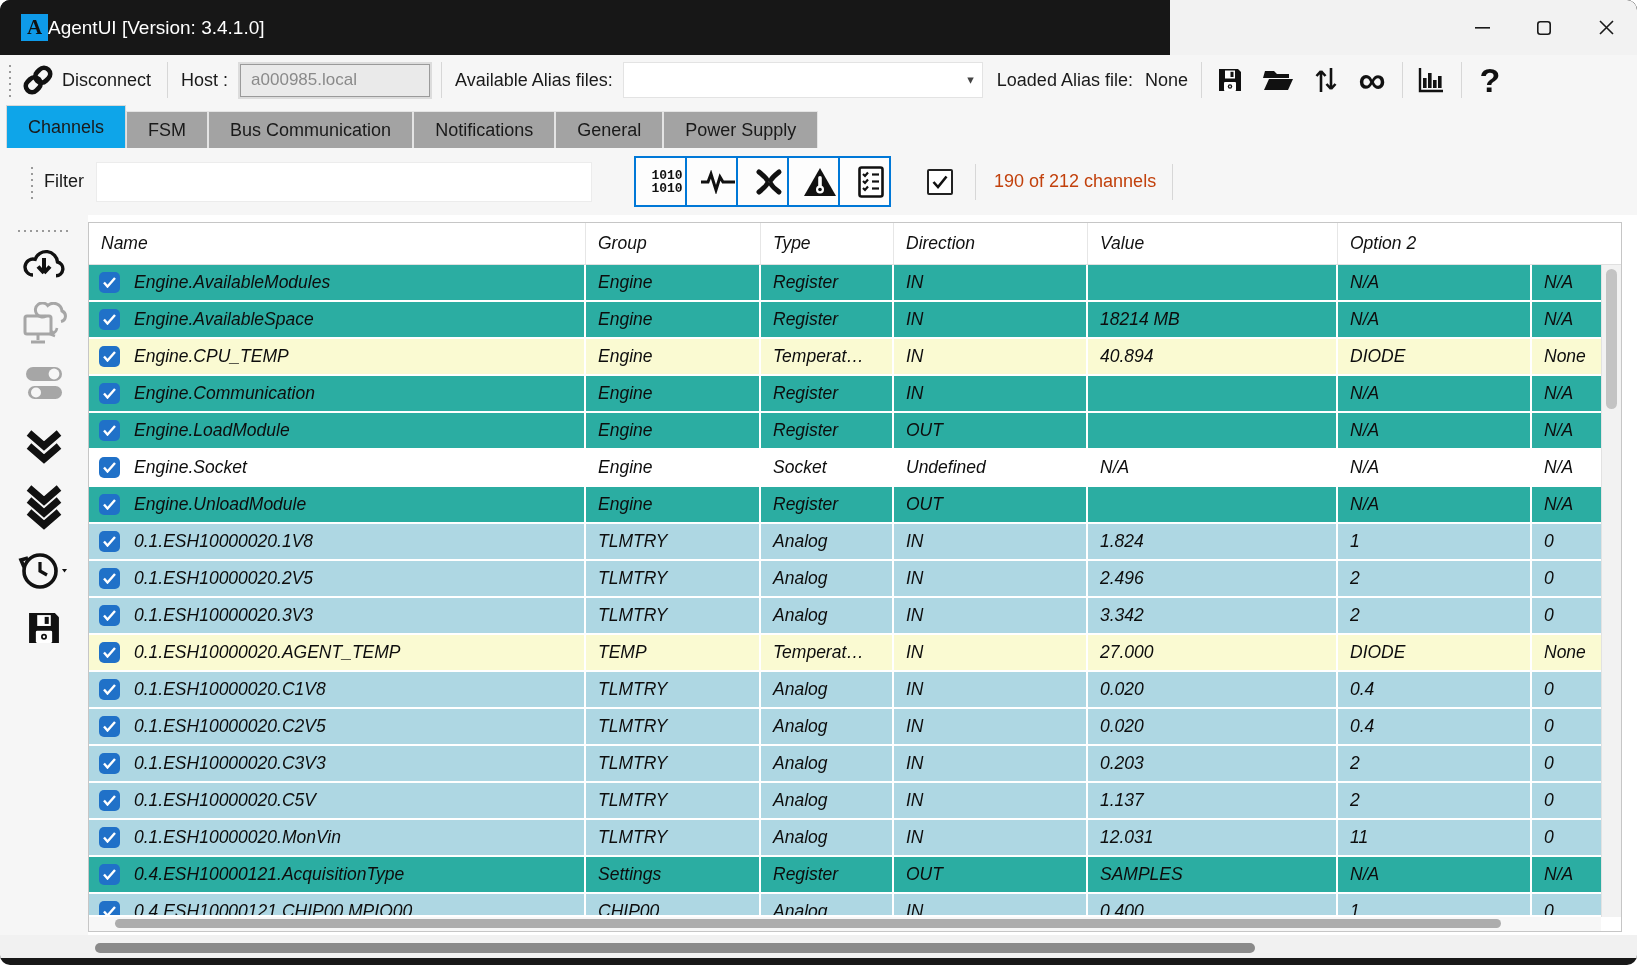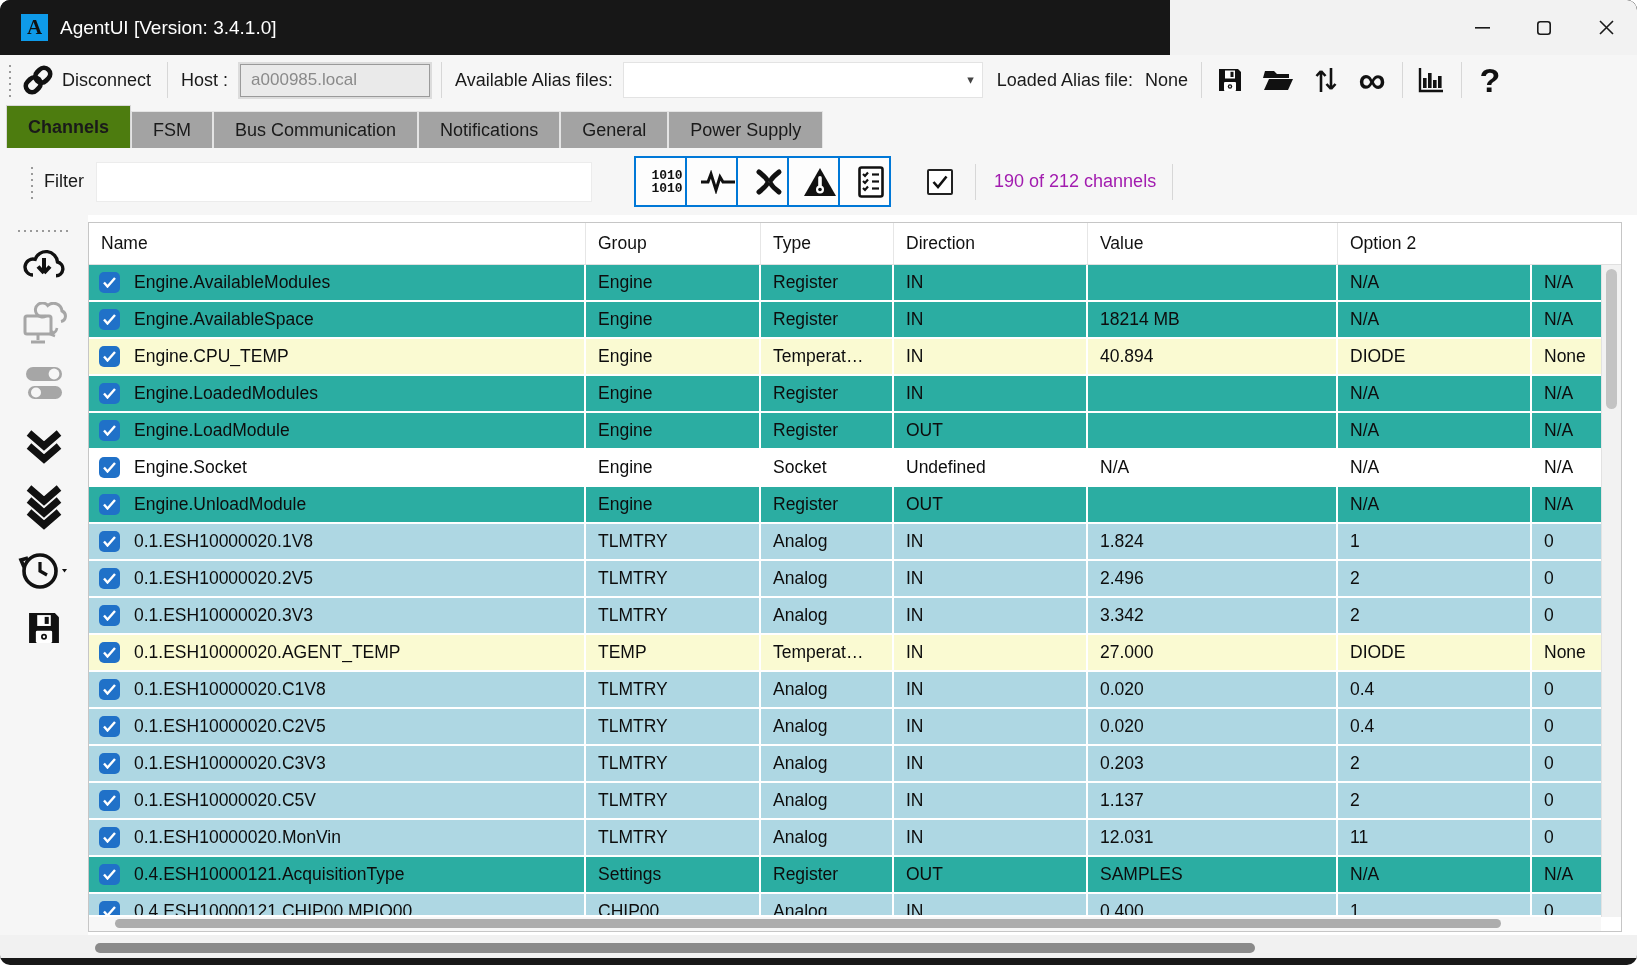--- a/index.html
+++ b/index.html
@@ -3,59 +3,59 @@
 <meta charset="utf-8">
 <style>
   * { margin:0; padding:0; box-sizing:border-box; }
   html,body { width:1637px; height:965px; background:#ffffff; font-family:"Liberation Sans", sans-serif; }
   .window { position:relative; width:1637px; height:965px; background:#181818; border-radius:10px; overflow:hidden; }
 
   
   .titlebar { position:absolute; left:0; top:0; width:1637px; height:55px; background:#171717; }
   .titlebar-light { position:absolute; left:1170px; top:0; right:0; height:55px; background:#f2f2f2; display:flex; justify-content:flex-end; }
   .app-icon { position:absolute; left:21px; top:14px; width:27px; height:27px; background:#0e9ae9; display:flex; align-items:center; justify-content:center; font-family:"Liberation Serif", serif; font-weight:bold; font-size:21px; color:#101010; }
-  .app-title { position:absolute; left:60px; top:0; height:39px; line-height:55px; color:#ffffff; font-size:19px; white-space:nowrap; }
+  .app-title { position:absolute; left:48px; top:0; height:39px; line-height:55px; color:#ffffff; font-size:19px; white-space:nowrap; }
   .winbtn { width:62px; height:55px; display:flex; align-items:center; justify-content:center; color:#1a1a1a; }
   .winbtn svg { display:block; }
 
   
   .toolbar { position:absolute; left:0; top:55px; width:1637px; height:50px; background:#f6f6f6; display:flex; align-items:center; }
   .grip-v { width:4px; height:34px; margin-left:8px; background-image:radial-gradient(circle, #9a9a9a 1.2px, transparent 1.4px); background-size:4px 6px; background-repeat:repeat-y; }
   .tb-sep { width:1px; height:36px; background:#d7d7d7; }
   .tb-label { font-size:18px; color:#1a1a1a; white-space:nowrap; }
   .host-input { width:190px; height:33px; background:#eaeaea; border:1px solid #9a9a9a; outline:2px solid #dcdcdc; color:#8a8a8a; font-size:17px; padding:0 10px; font-family:"Liberation Sans", sans-serif; }
   .combo { width:360px; height:36px; background:#ffffff; border:1px solid #e3e3e3; position:relative; }
   .combo .caret { position:absolute; right:8px; top:9px; font-size:13px; color:#444; }
   .icon-btn { width:40px; height:40px; display:flex; align-items:center; justify-content:center; color:#111; }
   .txt-icon { font-size:30px; font-weight:bold; color:#111; line-height:1; }
 
   
   .tabstrip { position:absolute; left:0; top:105px; width:1637px; height:43px; background:#f6f6f6; display:flex; align-items:flex-end; padding-left:6px; }
   .tab { height:37px; display:flex; align-items:center; padding:0 21px; font-size:18px; color:#1a1a1a; background:#a3a3a3; border:1px solid #e4e4e4; border-bottom:none; white-space:nowrap; }
-  .tab.active { height:43px; background:#4d7c0f; border:1px solid #d8d8d8; border-bottom:none;font-weight:bold; }
+  .tab.active { height:43px; background:#0ea5e9; border:1px solid #d8d8d8; border-bottom:none; }
 
   
   .filterbar { position:absolute; left:0; top:148px; width:1637px; height:67px; background:#f6f6f6; display:flex; align-items:center; }
   .filter-input { width:496px; height:40px; background:#ffffff; border:1px solid #ececec; font-size:17px; padding:0 10px; font-family:"Liberation Sans", sans-serif; }
   .toggle-group { display:flex; margin-left:42px; }
   .toggle-btn { width:53px; height:51px; background:#fdfdfd; border:2px solid #0078d7; margin-left:-2px; display:flex; align-items:center; justify-content:center; color:#111;padding-left:13px; }
   .toggle-btn:first-child { margin-left:0; }
   .binary-txt { font-family:"Liberation Mono", monospace; font-size:13px; font-weight:bold; line-height:13px; letter-spacing:0px; text-align:left; }
   .selall { width:26px; height:26px; border:2.5px solid #222; border-radius:2px; margin-left:36px; display:flex; align-items:center; justify-content:center; background:#fff; }
-  .count-text { font-size:18px; color:#a21caf; margin-left:18px; white-space:nowrap; }
+  .count-text { font-size:18px; color:#c2410c; margin-left:18px; white-space:nowrap; }
 
   
   .main { position:absolute; left:0; top:215px; width:1637px; height:720px; background:#ffffff; }
   .sidebar { position:absolute; left:0; top:0; width:88px; height:720px; background:#f6f6f6; display:flex; flex-direction:column; align-items:center; }
   .grip-h { width:56px; height:4px; margin-top:14px; background-image:radial-gradient(circle, #9a9a9a 1.2px, transparent 1.4px); background-size:6px 4px; background-repeat:repeat-x; }
   .side-btn { width:56px; height:46px; display:flex; align-items:center; justify-content:center; color:#151515; }
   .side-btn.dim { color:#a6a6a6; }
 
   
-  .tablewrap { position:absolute; left:88px; top:7px; width:1534px; height:710px; background:#ffffff; border:1px solid #c6c6c6; overflow:hidden; }
+  .tablewrap { position:absolute; left:88px; top:7px; width:1534px; height:710px; background:#ffffff; border:1px solid #c6c6c6; overflow:hidden;font-style:italic; }
   .thead { display:flex; height:42px; border-bottom:1px solid #e0e0e0; background:#fff; }
   .th { display:flex; align-items:center; padding-left:12px; font-size:17.5px; color:#111; border-right:1px solid #e6e6e6; overflow:hidden; white-space:nowrap; }
   .tbody { height:650px; overflow:hidden; background:#fff; }
   .row { display:flex; height:35px; margin-bottom:2px; background:#0f766e; }
   .cell { display:flex; align-items:center; padding-left:12px; font-size:17.5px; color:#0d0d0d; border-right:2px solid #ffffff; overflow:hidden; white-space:nowrap; }
   .c-name   { width:497px; }
   .c-group  { width:175px; }
   .c-type   { width:133px; }
   .c-dir    { width:194px; }
   .c-value  { width:250px; }
@@ -354,21 +354,21 @@
             <div class="cell c-opt1">DIODE</div>
             <div class="cell c-opt2">None</div>
           </div>
           <div class="row tone-teal">
             <div class="cell c-name">
               <div class="rowcheck">
                 <svg width="13" height="11" viewBox="0 0 13 11">
                   <path d="M1 5.5 l3.5 4 L12 1" fill="none" stroke="#fff" stroke-width="2.4"></path>
                 </svg>
               </div>
-              <span>Engine.LoadedModules</span>
+              <span>Engine.Communication</span>
             </div>
             <div class="cell c-group">Engine</div>
             <div class="cell c-type">Register</div>
             <div class="cell c-dir">IN</div>
             <div class="cell c-value"></div>
             <div class="cell c-opt1">N/A</div>
             <div class="cell c-opt2">N/A</div>
           </div>
           <div class="row tone-teal">
             <div class="cell c-name">

